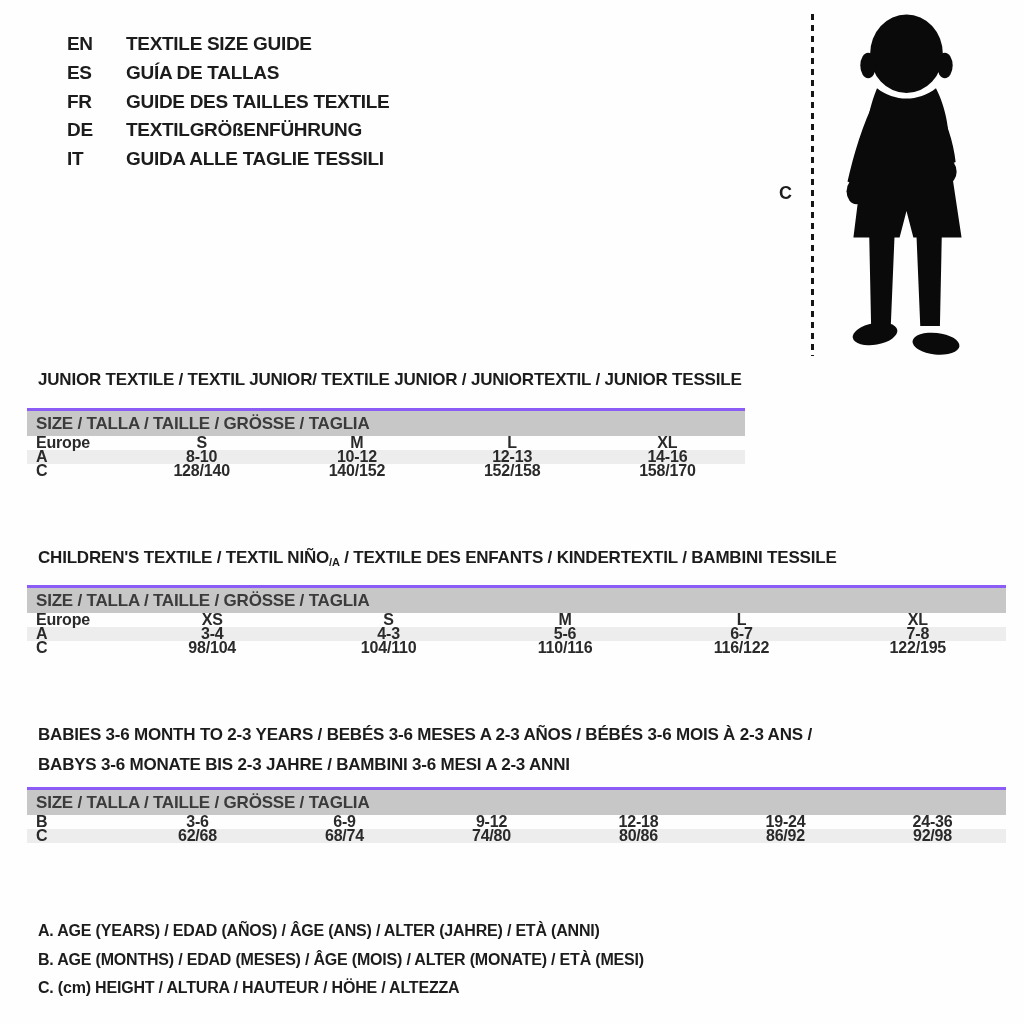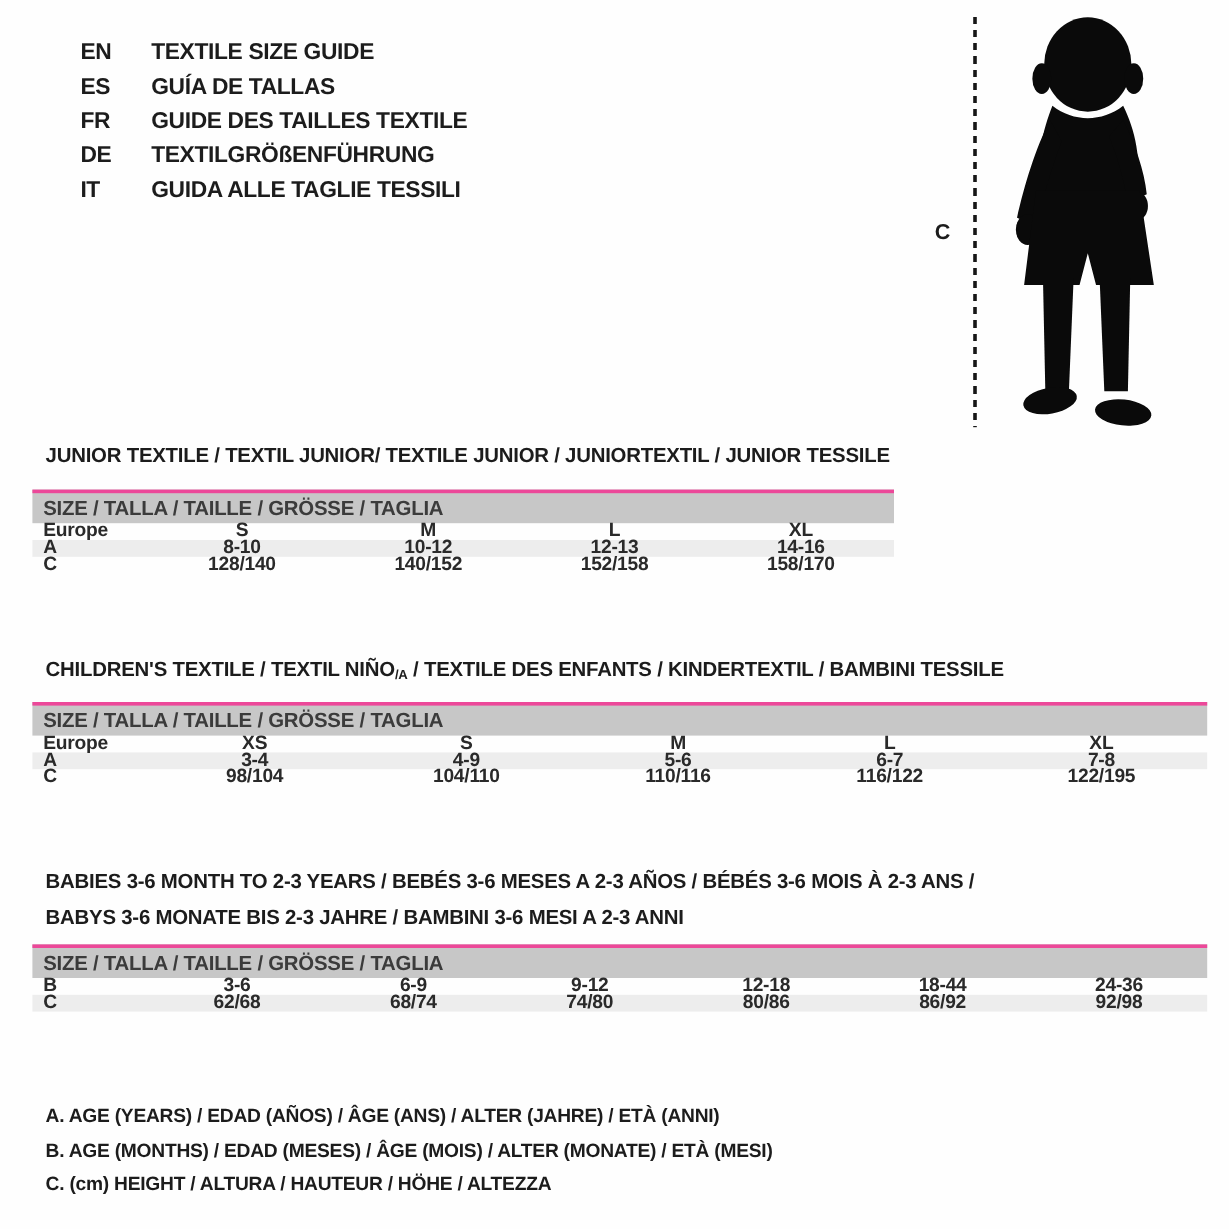--- a/index.html
+++ b/index.html
@@ -49,21 +49,21 @@
 
   
   .size-table { position: absolute; }
   .table-junior   { left: 27px; top: 408px; width: 718px; }
   .table-children { left: 27px; top: 585px; width: 979px; }
   .table-babies   { left: 27px; top: 787px; width: 979px; }
 
   .size-bar {
     height: 28px; line-height: 25px;
     background: #c7c7c7;
-    border-top: 3px solid #ec4899;
+    border-top: 3px solid #8b5cf6;
     padding-left: 9px;
     font-size: 17px; font-weight: 700; color: #3b3b3b; letter-spacing: -0.2px;
   }
   .trow {
     display: flex; height: 14px; align-items: center;
     font-size: 16px; font-weight: 700; color: #2a2a2a; letter-spacing: -0.2px;
   }
   .trow.shaded { background: #ededed; }
   .tlabel { flex: 0 0 97px; padding-left: 9px; text-align: left; }
   .tcell  { flex: 1; text-align: center; }
@@ -159,21 +159,21 @@
       <span class="tlabel">Europe</span>
       <span class="tcell">XS</span>
       <span class="tcell">S</span>
       <span class="tcell">M</span>
       <span class="tcell">L</span>
       <span class="tcell">XL</span>
     </div>
     <div class="trow shaded">
       <span class="tlabel">A</span>
       <span class="tcell">3-4</span>
-      <span class="tcell">4-9</span>
+      <span class="tcell">4-3</span>
       <span class="tcell">5-6</span>
       <span class="tcell">6-7</span>
       <span class="tcell">7-8</span>
     </div>
     <div class="trow">
       <span class="tlabel">C</span>
       <span class="tcell">98/104</span>
       <span class="tcell">104/110</span>
       <span class="tcell">110/116</span>
       <span class="tcell">116/122</span>
@@ -187,21 +187,21 @@
   </div>
 
   <div class="size-table table-babies">
     <div class="size-bar">SIZE / TALLA / TAILLE / GRÖSSE / TAGLIA</div>
     <div class="trow">
       <span class="tlabel">B</span>
       <span class="tcell">3-6</span>
       <span class="tcell">6-9</span>
       <span class="tcell">9-12</span>
       <span class="tcell">12-18</span>
-      <span class="tcell">18-44</span>
+      <span class="tcell">19-24</span>
       <span class="tcell">24-36</span>
     </div>
     <div class="trow shaded">
       <span class="tlabel">C</span>
       <span class="tcell">62/68</span>
       <span class="tcell">68/74</span>
       <span class="tcell">74/80</span>
       <span class="tcell">80/86</span>
       <span class="tcell">86/92</span>
       <span class="tcell">92/98</span>

